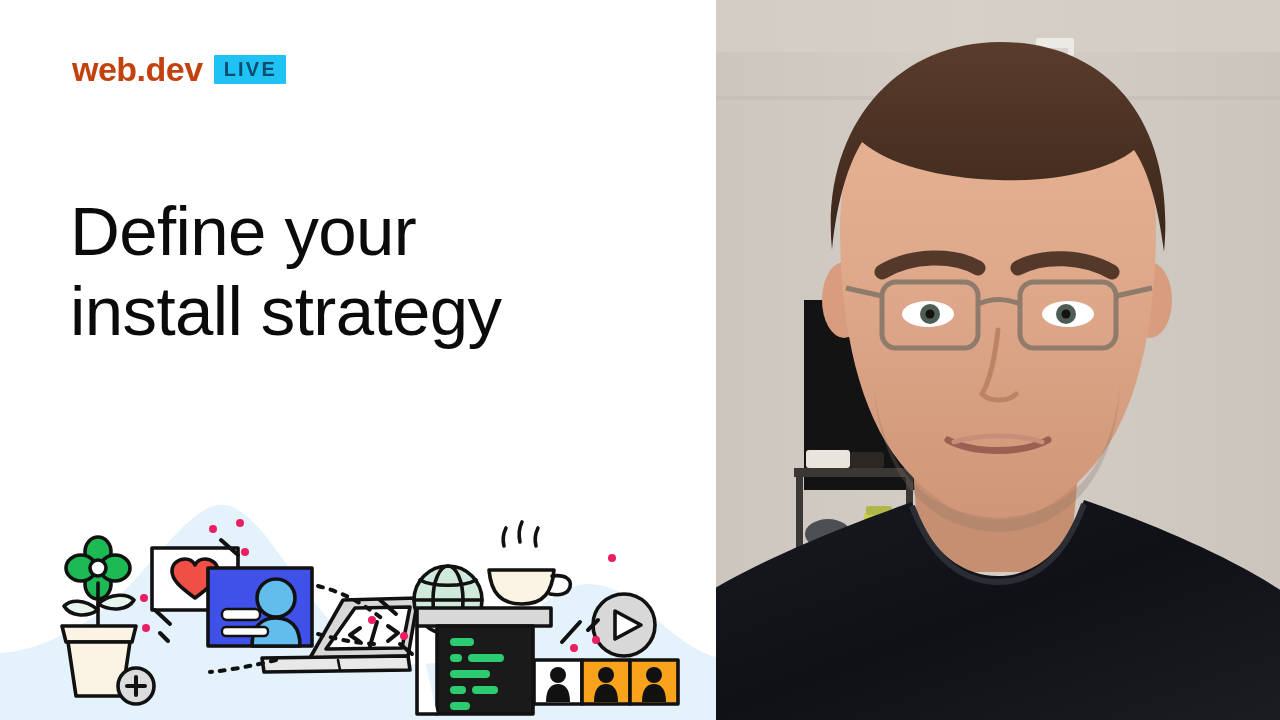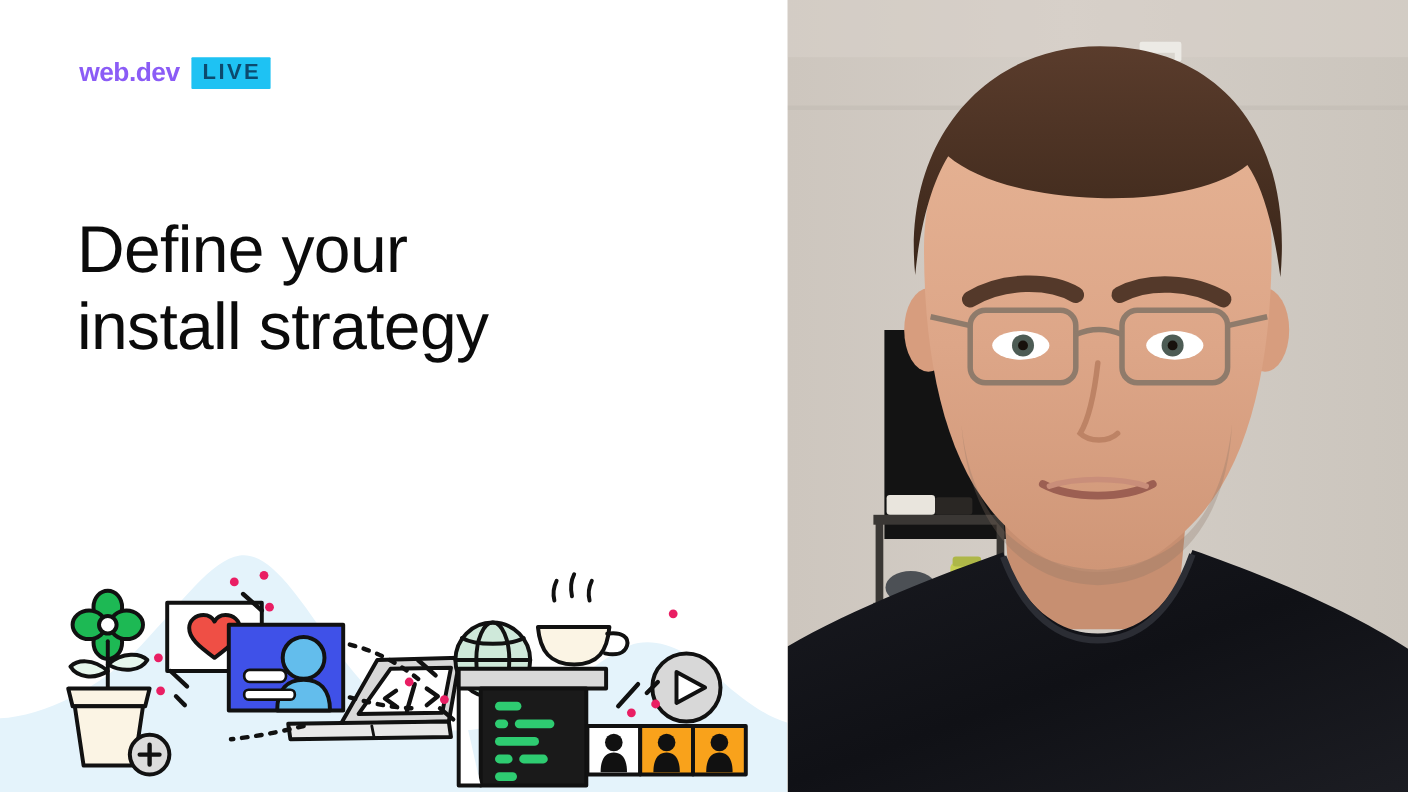--- a/index.html
+++ b/index.html
@@ -10,34 +10,34 @@
 
   
   #slide {
     position:absolute; left:0; top:0; width:716px; height:720px;
     background:#ffffff; overflow:hidden;
   }
 
   
   #logo { position:absolute; left:72px; top:52px; display:flex; align-items:center; gap:11px; }
   #logo-wordmark {
-    font-size:24px; font-weight:700; letter-spacing:-0.5px;
-    color:#8b5cf6; line-height:1;
+    font-size:34px; font-weight:700; letter-spacing:-0.5px;
+    color:#c2410c; line-height:1;
   }
   #logo-live {
     display:inline-block; background:#1ec2f3; color:#0c4a6e;
     font-size:20px; font-weight:700; letter-spacing:2.2px;
     padding:4px 9px 5px 10px; line-height:1;
     border-radius:1px;
   }
 
   
   #slide-title {
     position:absolute; left:70px; top:192px; width:600px;
-    font-size:60px; font-weight:300; line-height:1.16;
+    font-size:69px; font-weight:300; line-height:1.16;
     color:#0b0b0b; letter-spacing:-0.6px; white-space:pre-line;
   }
 
   
   #wave { position:absolute; left:0; bottom:0; width:716px; height:245px; }
 
   
   #illustration { position:absolute; left:0; bottom:0; width:716px; height:230px; }
 
   

